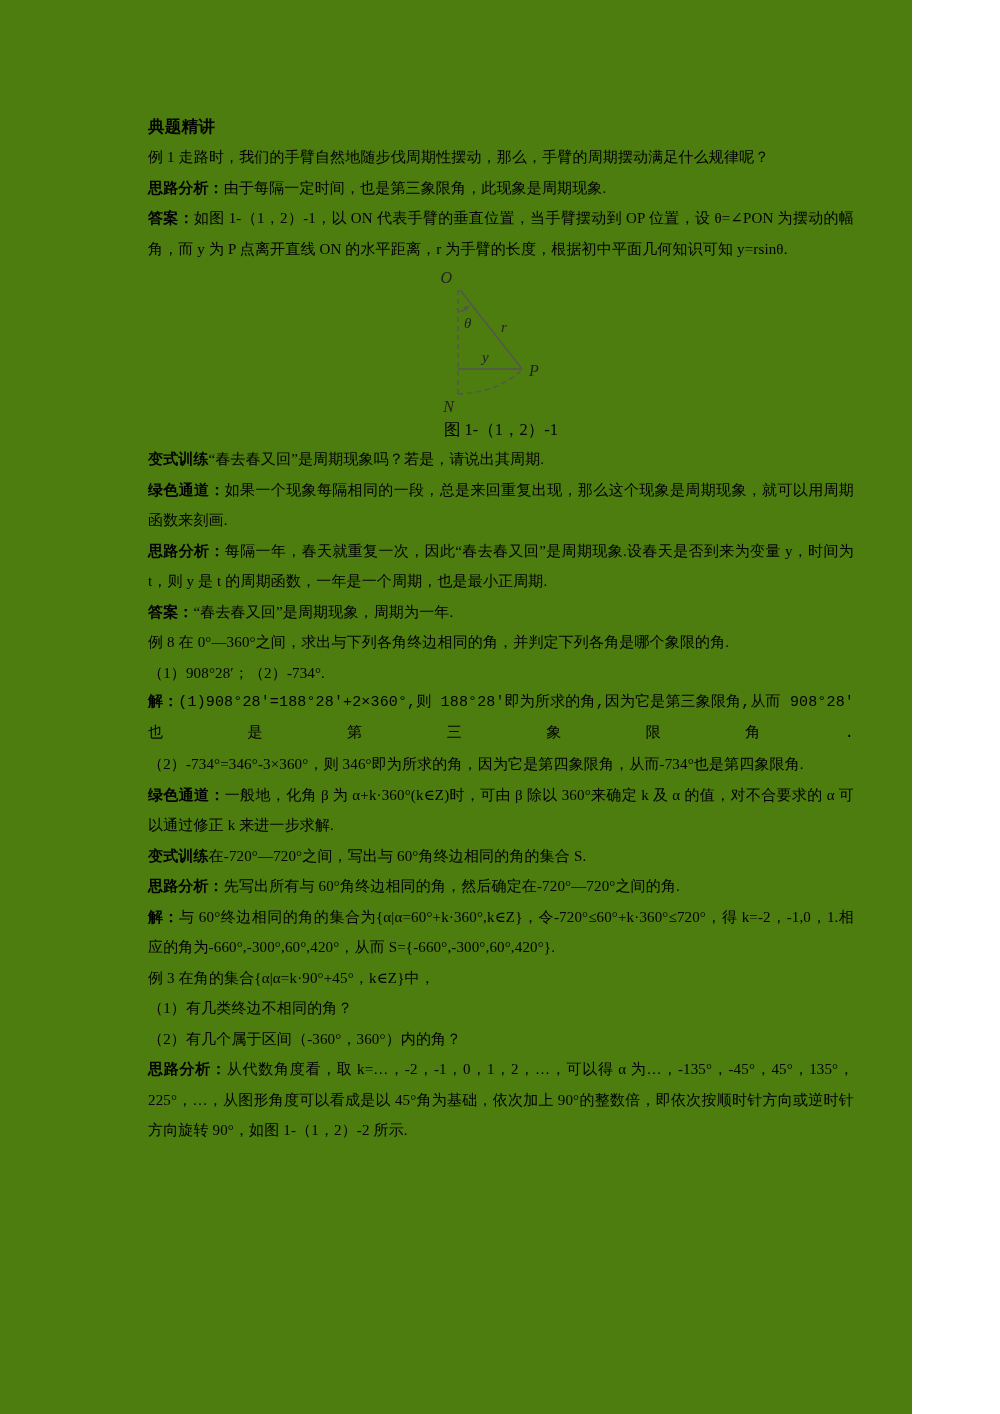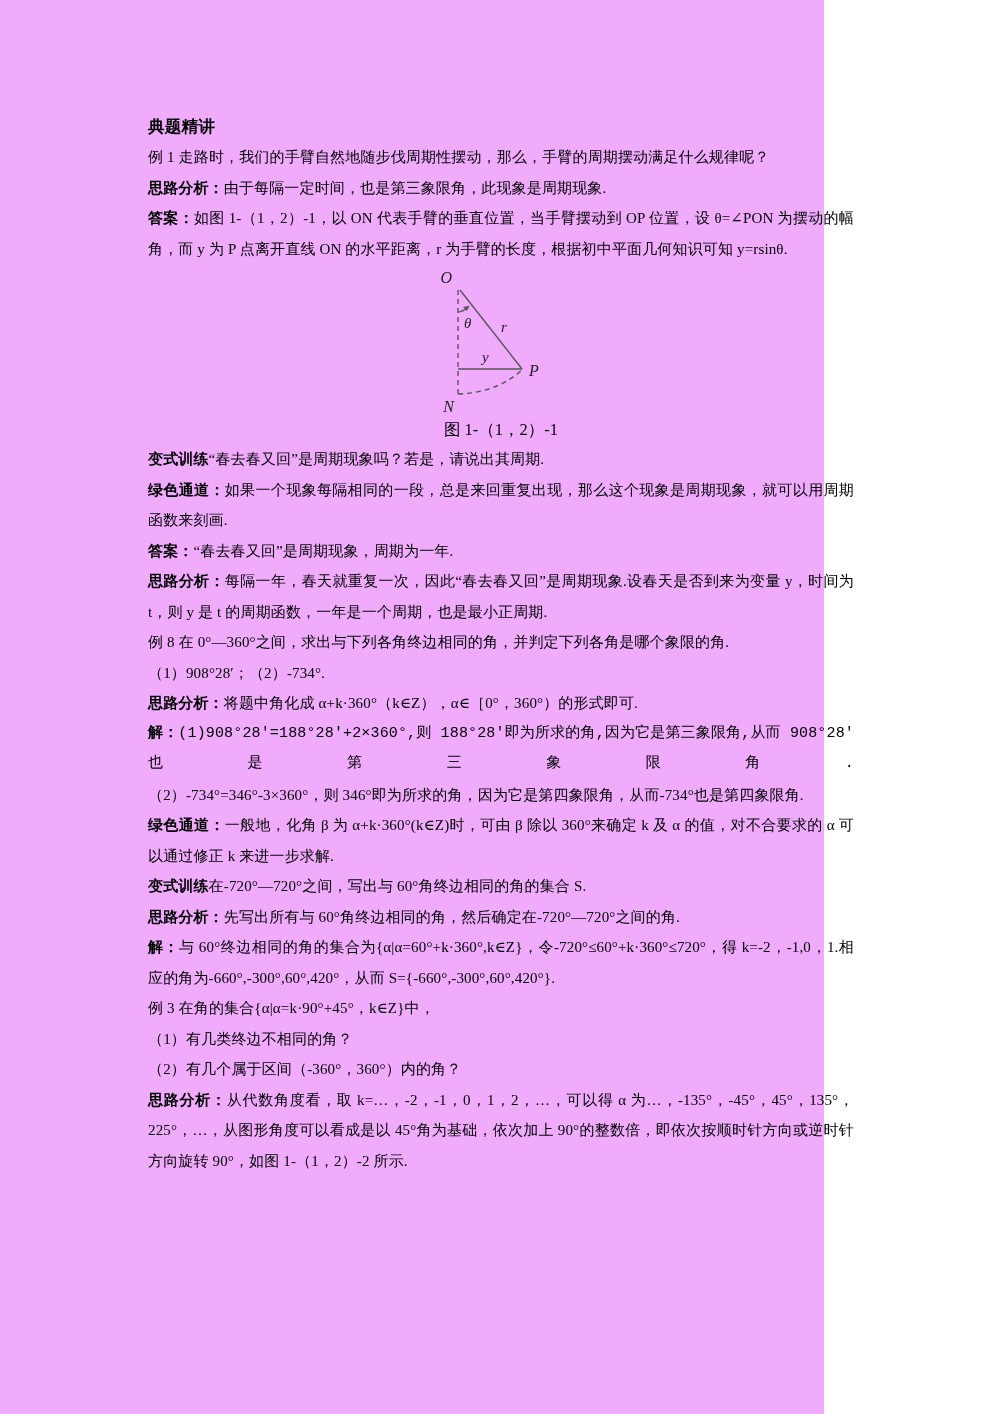--- a/index.html
+++ b/index.html
@@ -11,23 +11,23 @@
     width: 1000px;
     height: 1414px;
     font-family: "Liberation Serif", "DejaVu Serif", serif;
     color: #000000;
     position: relative;
     overflow: hidden;
   }
   .page {
     position: absolute;
     left: 0; top: 0;
-    width: 824px;
+    width: 912px;
     height: 1414px;
-    background: #f0abfc;
+    background: #4d7c0f;
   }
   .content {
     position: absolute;
     left: 148px;
     top: 112px;
     width: 706px;
   }
   .heading {
     font-weight: bold;
     font-size: 16.5px;
@@ -109,29 +109,28 @@
         <text x="66" y="96" font-family="Liberation Serif, serif" font-style="italic" font-size="15" fill="#222222">y</text>
       </svg>
     </div>
 
     <p class="fig-caption">图 1-（1，2）-1</p>
 
     <p class="para"><span class="lbl">变式训练</span><span>“春去春又回”是周期现象吗？若是，请说出其周期.</span></p>
 
     <p class="para"><span class="lbl">绿色通道：</span><span>如果一个现象每隔相同的一段，总是来回重复出现，那么这个现象是周期现象，就可以用周期函数来刻画.</span></p>
 
+    <p class="para"><span class="lbl">思路分析：</span><span>每隔一年，春天就重复一次，因此“春去春又回”是周期现象.设春天是否到来为变量 y，时间为 t，则 y 是 t 的周期函数，一年是一个周期，也是最小正周期.</span></p>
+
     <p class="para"><span class="lbl">答案：</span><span>“春去春又回”是周期现象，周期为一年.</span></p>
-
-    <p class="para"><span class="lbl">思路分析：</span><span>每隔一年，春天就重复一次，因此“春去春又回”是周期现象.设春天是否到来为变量 y，时间为 t，则 y 是 t 的周期函数，一年是一个周期，也是最小正周期.</span></p>
 
     <p class="para"><span>例 8 在 0°—360°之间，求出与下列各角终边相同的角，并判定下列各角是哪个象限的角.</span></p>
 
     <p class="para"><span>（1）908°28′；（2）-734°.</span></p>
 
-    <p class="para"><span class="lbl">思路分析：</span><span>将题中角化成 α+k·360°（k∈Z），α∈［0°，360°）的形式即可.</span></p>
 
     <p class="para spread tight"><span class="lbl">解：</span><span>(1)908°28′=188°28′+2×360°,则 188°28′即为所求的角,因为它是第三象限角,从而 908°28′也是第三象限角.</span></p>
 
     <p class="para"><span>（2）-734°=346°-3×360°，则 346°即为所求的角，因为它是第四象限角，从而-734°也是第四象限角.</span></p>
 
     <p class="para"><span class="lbl">绿色通道：</span><span>一般地，化角 β 为 α+k·360°(k∈Z)时，可由 β 除以 360°来确定 k 及 α 的值，对不合要求的 α 可以通过修正 k 来进一步求解.</span></p>
 
     <p class="para"><span class="lbl">变式训练</span><span>在-720°—720°之间，写出与 60°角终边相同的角的集合 S.</span></p>
 
     <p class="para"><span class="lbl">思路分析：</span><span>先写出所有与 60°角终边相同的角，然后确定在-720°—720°之间的角.</span></p>

